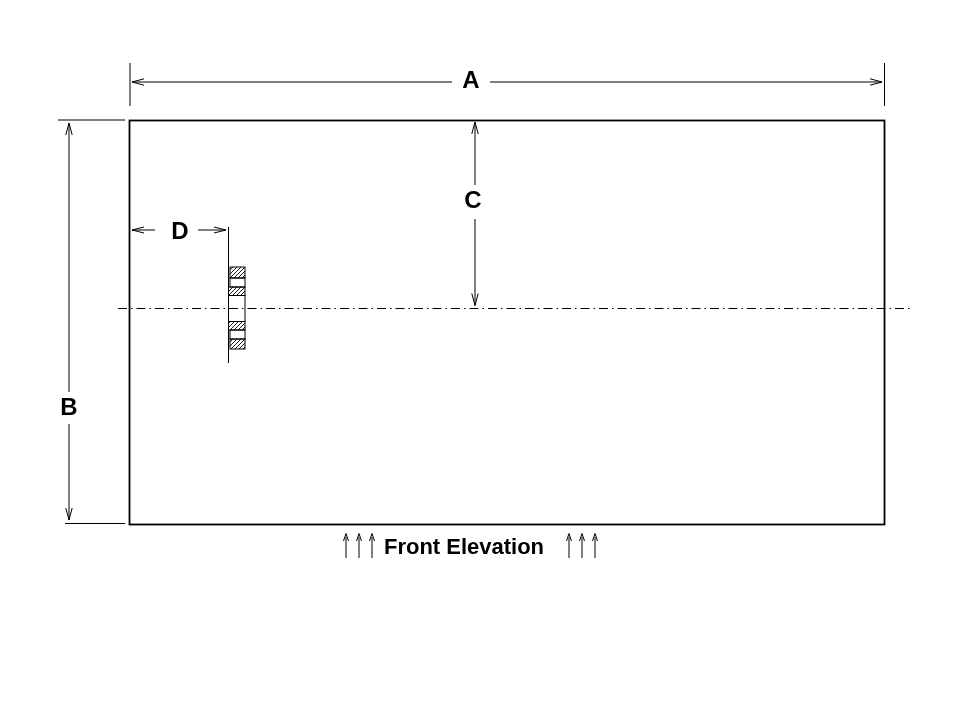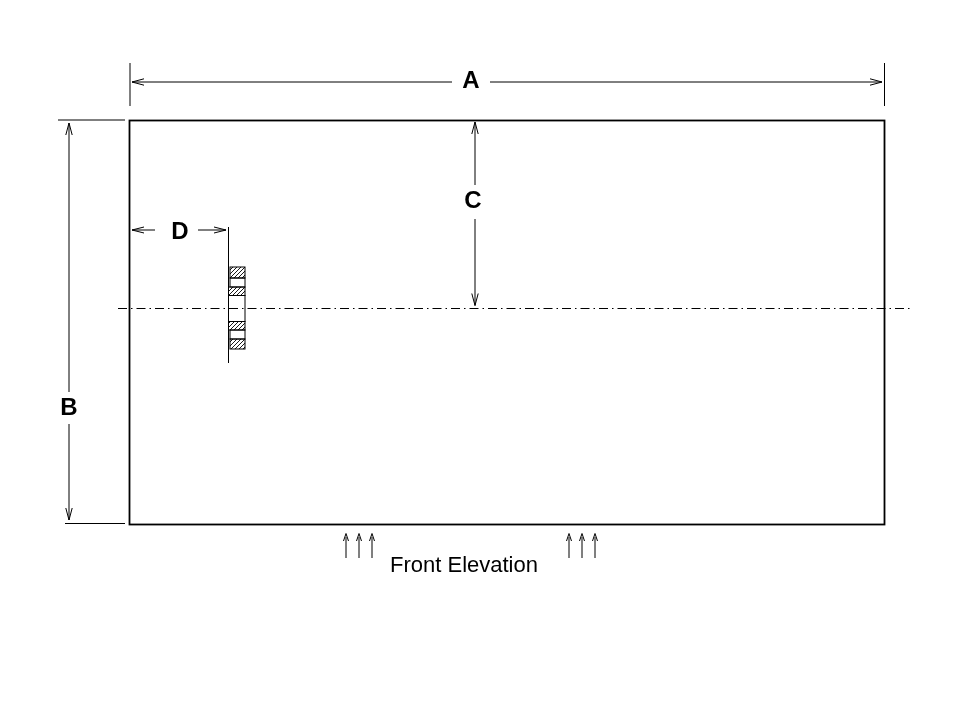--- a/index.html
+++ b/index.html
@@ -26,22 +26,21 @@
     color: var(--text, #000000);
     white-space: nowrap;
     line-height: 1;
   }
   .dim {
     font-weight: bold;
     font-size: 24px;
   }
   .caption {
     font-size: 22px;
-    font-weight: normal;
-    margin-top: 18px;
+    font-weight: bold;
   }
 </style>
 </head>
 <body>
 
 <div id="canvas">
 
   <svg width="960" height="720" viewBox="0 0 960 720">
     <defs>
       <pattern id="hatch" width="4" height="4" patternUnits="userSpaceOnUse">

